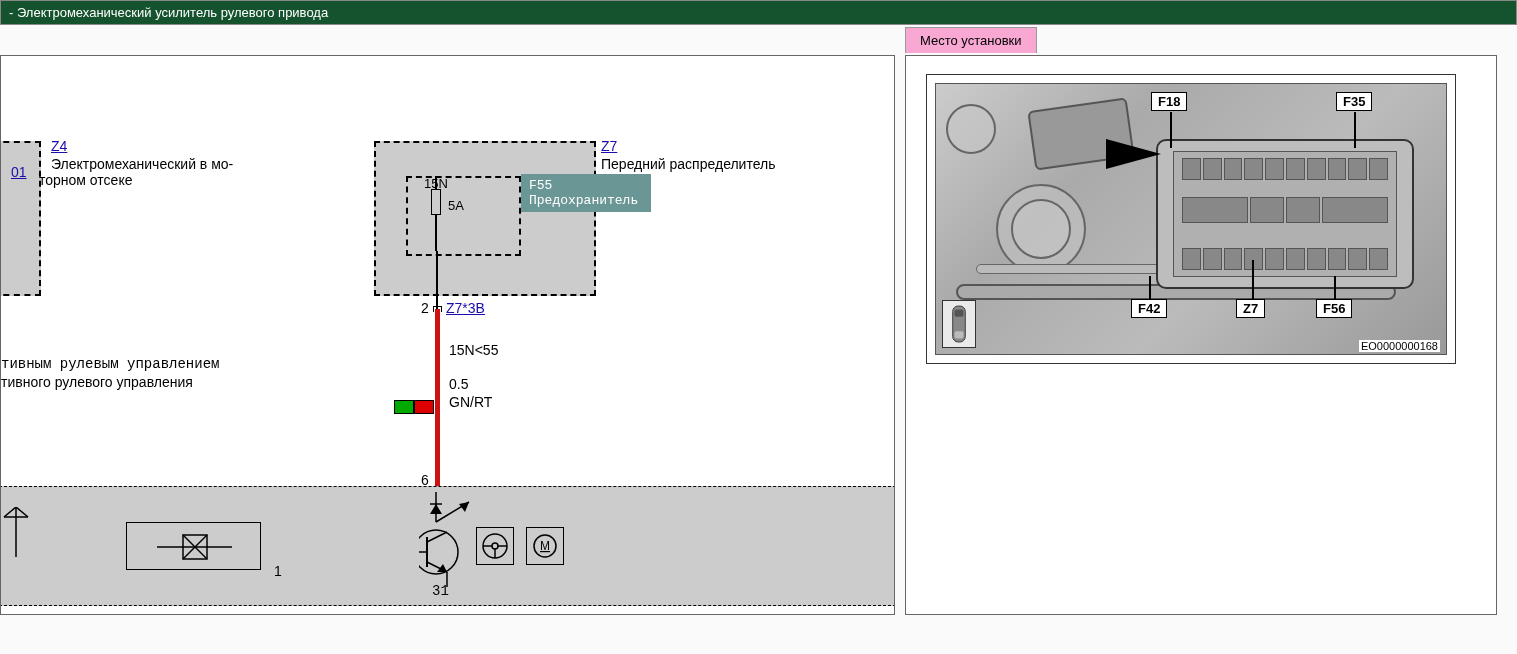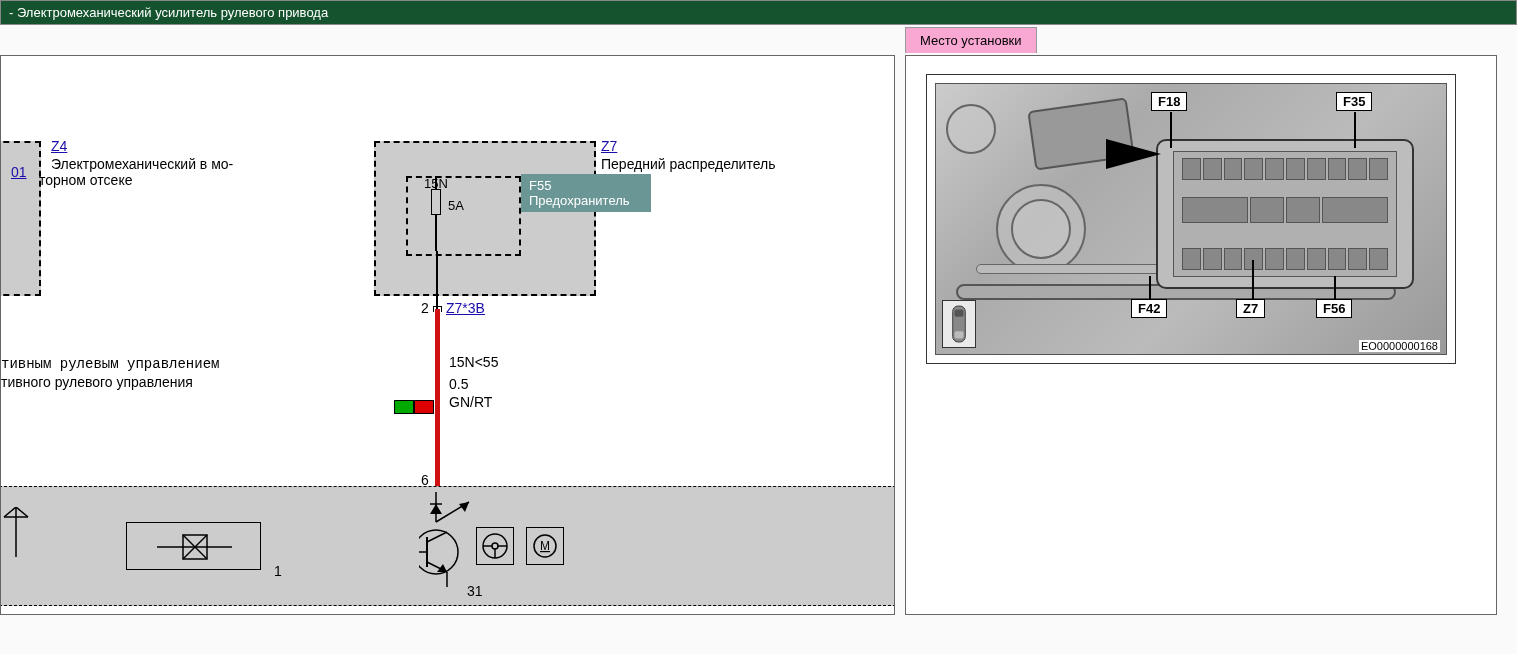--- a/index.html
+++ b/index.html
@@ -133,20 +133,21 @@
     left: 30px; top: 33px; width: 115px; height: 80px;
     border: 2px dashed #000;
     background: #ccc;
   }
   .tooltip {
     position: absolute;
     left: 520px; top: 118px;
     background: #6a9695; color: #fff;
     padding: 4px 8px; font-size: 13px;
     min-width: 130px;
+    font-family: Liberation Mono, monospace;
   }
   .lbl { position: absolute; font-size: 14px; color: #000; }
   .blue-link { color: #1a0dab; text-decoration: underline; }
 
   .fuse-symbol {
     position: absolute; left: 430px; top: 128px;
     width: 10px; height: 40px;
   }
   .fuse-symbol .rect { position:absolute; top:5px; left:0; width:10px; height:26px; border:1.5px solid #000; background:#ccc;}
   .fuse-symbol .lead { position:absolute; left:4px; width:2px; background:#000; }
@@ -219,21 +220,21 @@
     <div style="position:absolute; left:435px; top:195px; width:2px; height:58px; background:#000;"></div>
 
     <span class="pin-label" style="left:420px; top:244px;">2</span>
     <span class="lbl" style="left:445px; top:244px;">
       <span class="blue-link">Z7*3B</span>
     </span>
     <div style="position:absolute; left:432px; top:250px; width:9px; height:6px; border:1.5px solid #000; border-bottom:none;"></div>
 
     <div class="wire-red"></div>
 
-    <span class="lbl" style="left:448px; top:298px;text-align:right;">15N&lt;55</span>
+    <span class="lbl" style="left:448px; top:286px;text-align:right;">15N&lt;55</span>
     <span class="lbl" style="left:448px; top:320px;">0.5</span>
     <span class="lbl" style="left:448px; top:338px;">GN/RT</span>
 
     <div class="color-swatch">
       <span class="sw-gn"></span>
       <span class="sw-rt"></span>
     </div>
 
     <span class="pin-label" style="left:420px; top:416px;">6</span>
     <div style="position:absolute; left:432px; top:430px; width:9px; height:6px; border:1.5px solid #000; border-top:none;"></div>
@@ -267,21 +268,21 @@
         <line x1="17" y1="30" x2="50" y2="10" stroke="#000" stroke-width="1.5"></line>
         <polygon points="50,10 40,12 46,20" fill="#000"></polygon>
         <circle cx="17" cy="60" r="22" fill="none" stroke="#000" stroke-width="1.5"></circle>
         <line x1="8" y1="45" x2="8" y2="75" stroke="#000" stroke-width="2"></line>
         <line x1="-6" y1="60" x2="8" y2="60" stroke="#000" stroke-width="1.5"></line>
         <line x1="8" y1="50" x2="28" y2="40" stroke="#000" stroke-width="1.5"></line>
         <line x1="8" y1="70" x2="28" y2="80" stroke="#000" stroke-width="1.5"></line>
         <polygon points="28,80 18,80 24,72" fill="#000"></polygon>
         <line x1="28" y1="80" x2="28" y2="95" stroke="#000" stroke-width="1.5"></line>
       </svg>
-      <span class="lbl" style="left:468px; top:96px;">31</span>
+      <span class="lbl" style="left:433px; top:96px;font-family:Liberation Mono, monospace;">31</span>
 
       <div class="comp-box" style="left:477px; top:40px; width:38px; height:38px; display:flex;align-items:center;justify-content:center;">
         <svg width="28" height="28" viewBox="0 0 28 28">
           <circle cx="14" cy="14" r="12" fill="none" stroke="#000" stroke-width="1.5"></circle>
           <circle cx="14" cy="14" r="3" fill="none" stroke="#000" stroke-width="1.5"></circle>
           <line x1="2" y1="14" x2="11" y2="14" stroke="#000" stroke-width="1.5"></line>
           <line x1="17" y1="14" x2="26" y2="14" stroke="#000" stroke-width="1.5"></line>
           <line x1="14" y1="17" x2="14" y2="26" stroke="#000" stroke-width="1.5"></line>
         </svg>
       </div>

